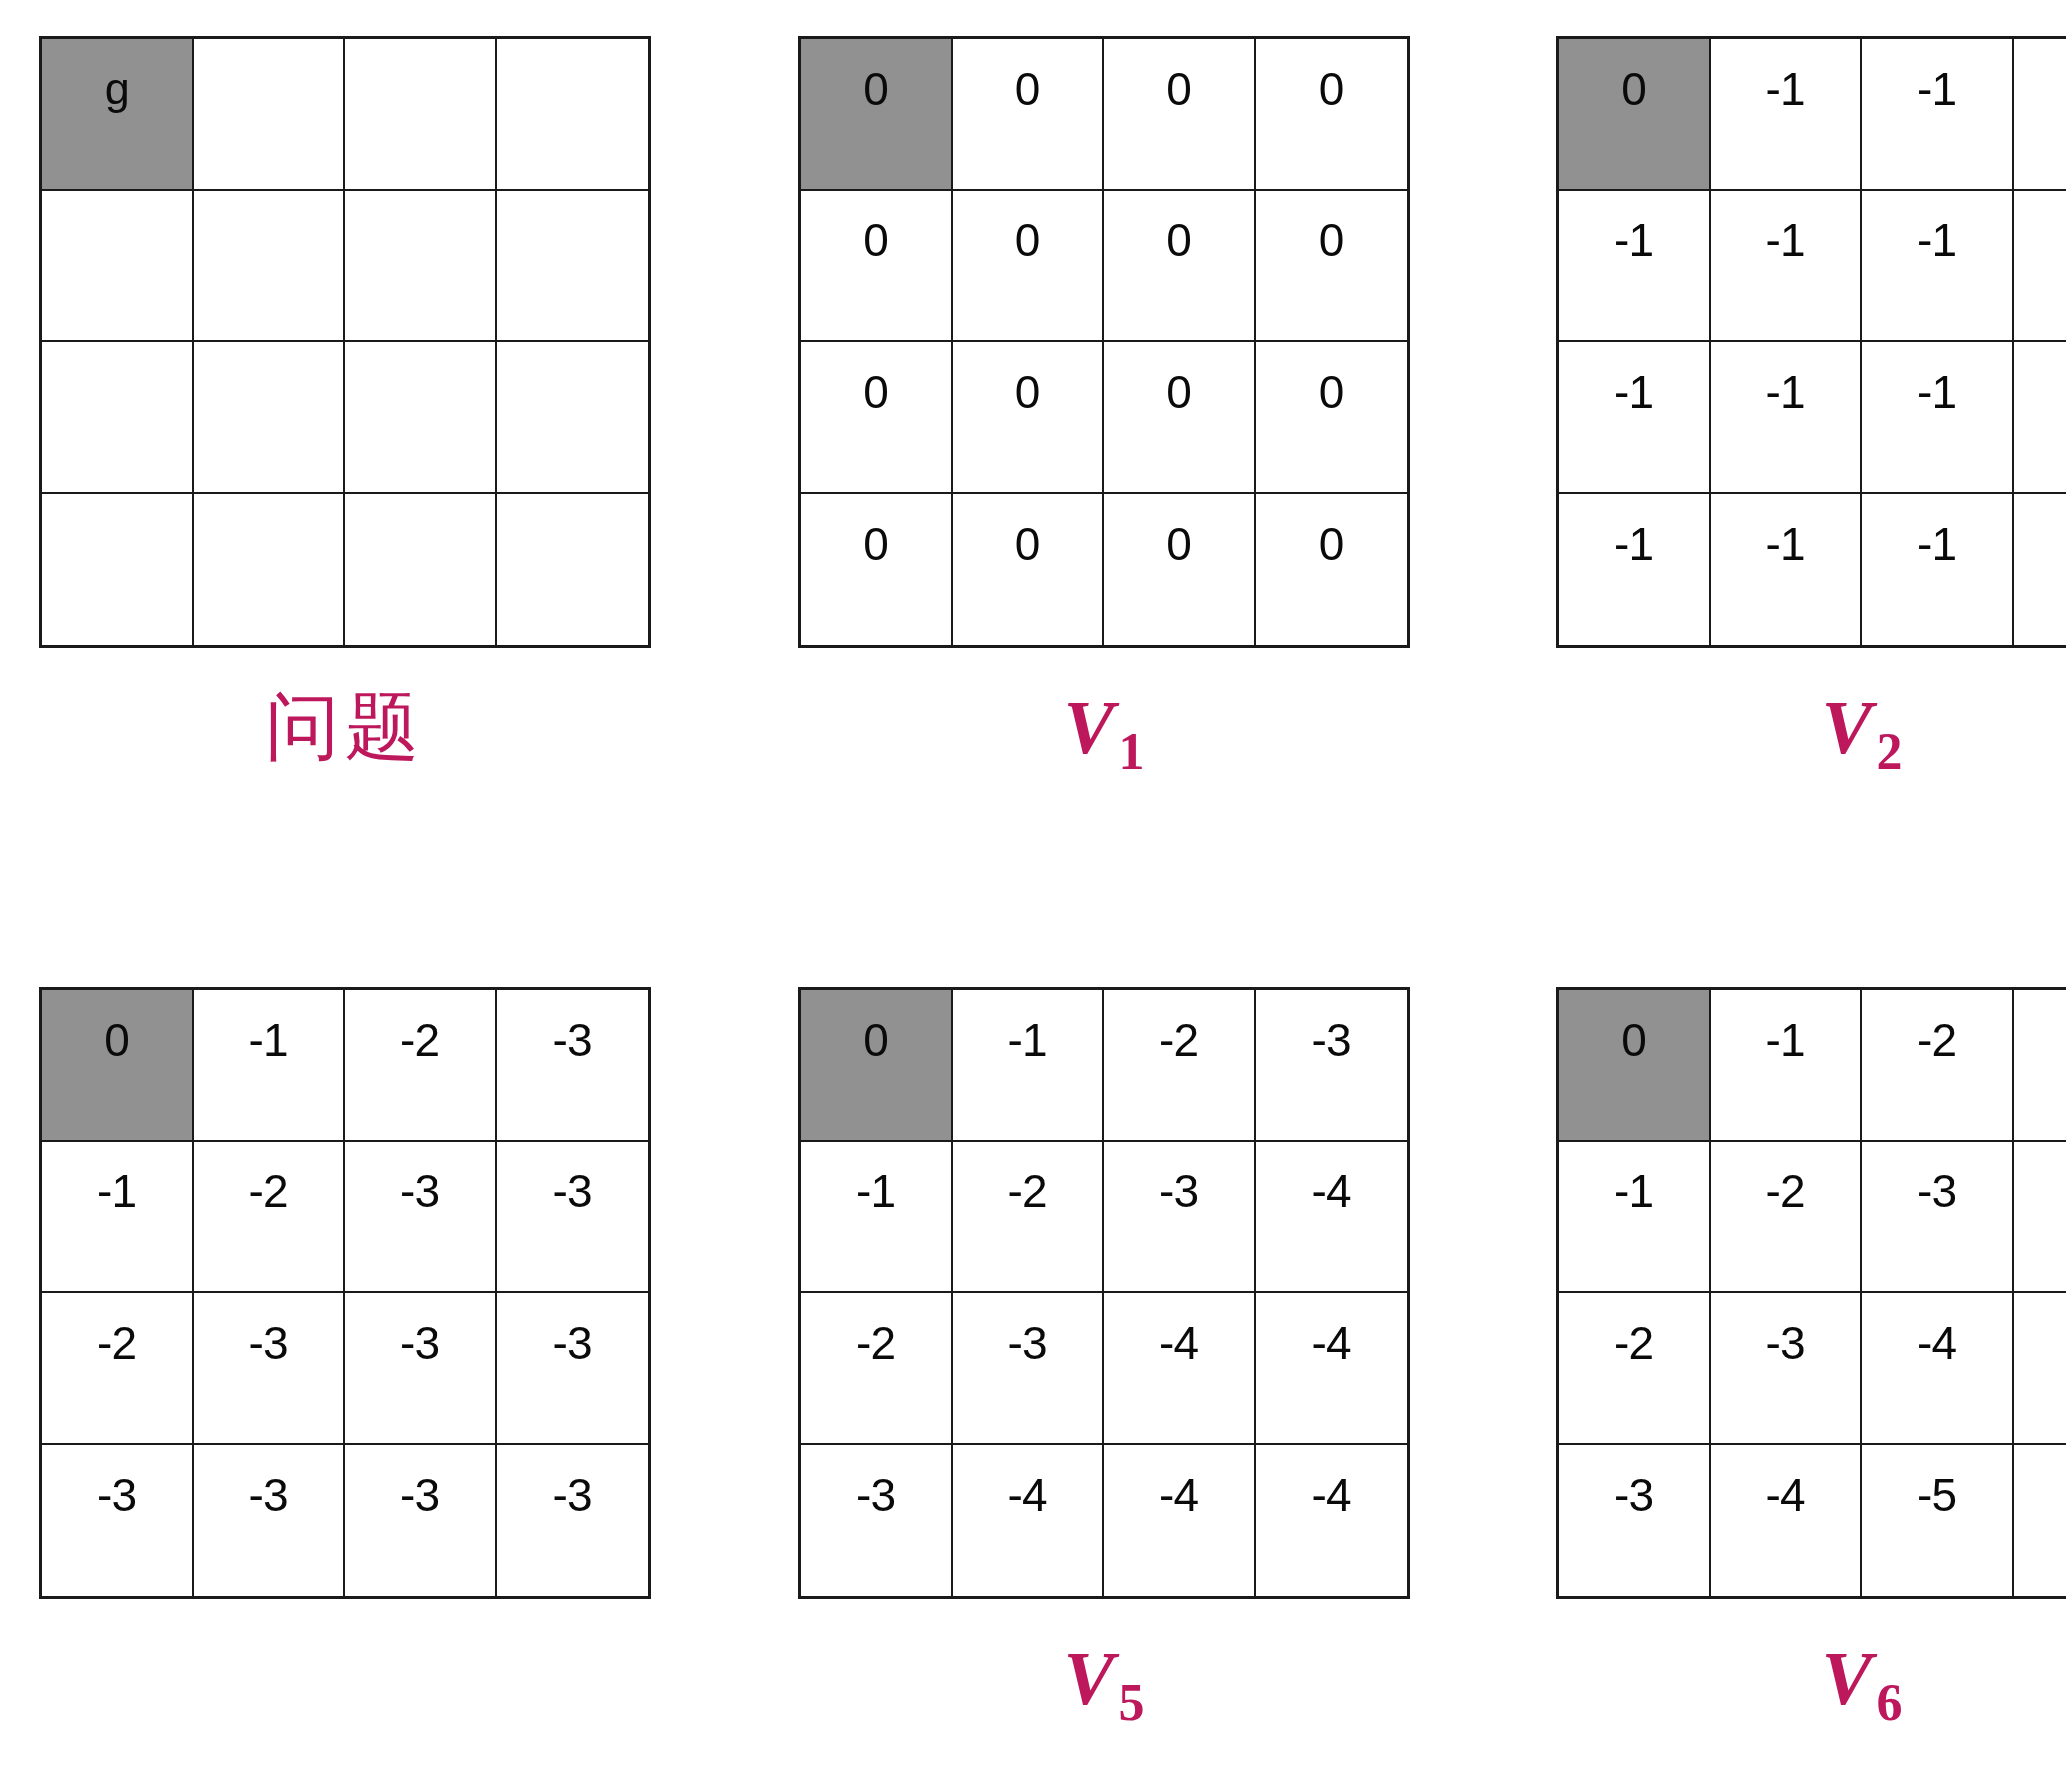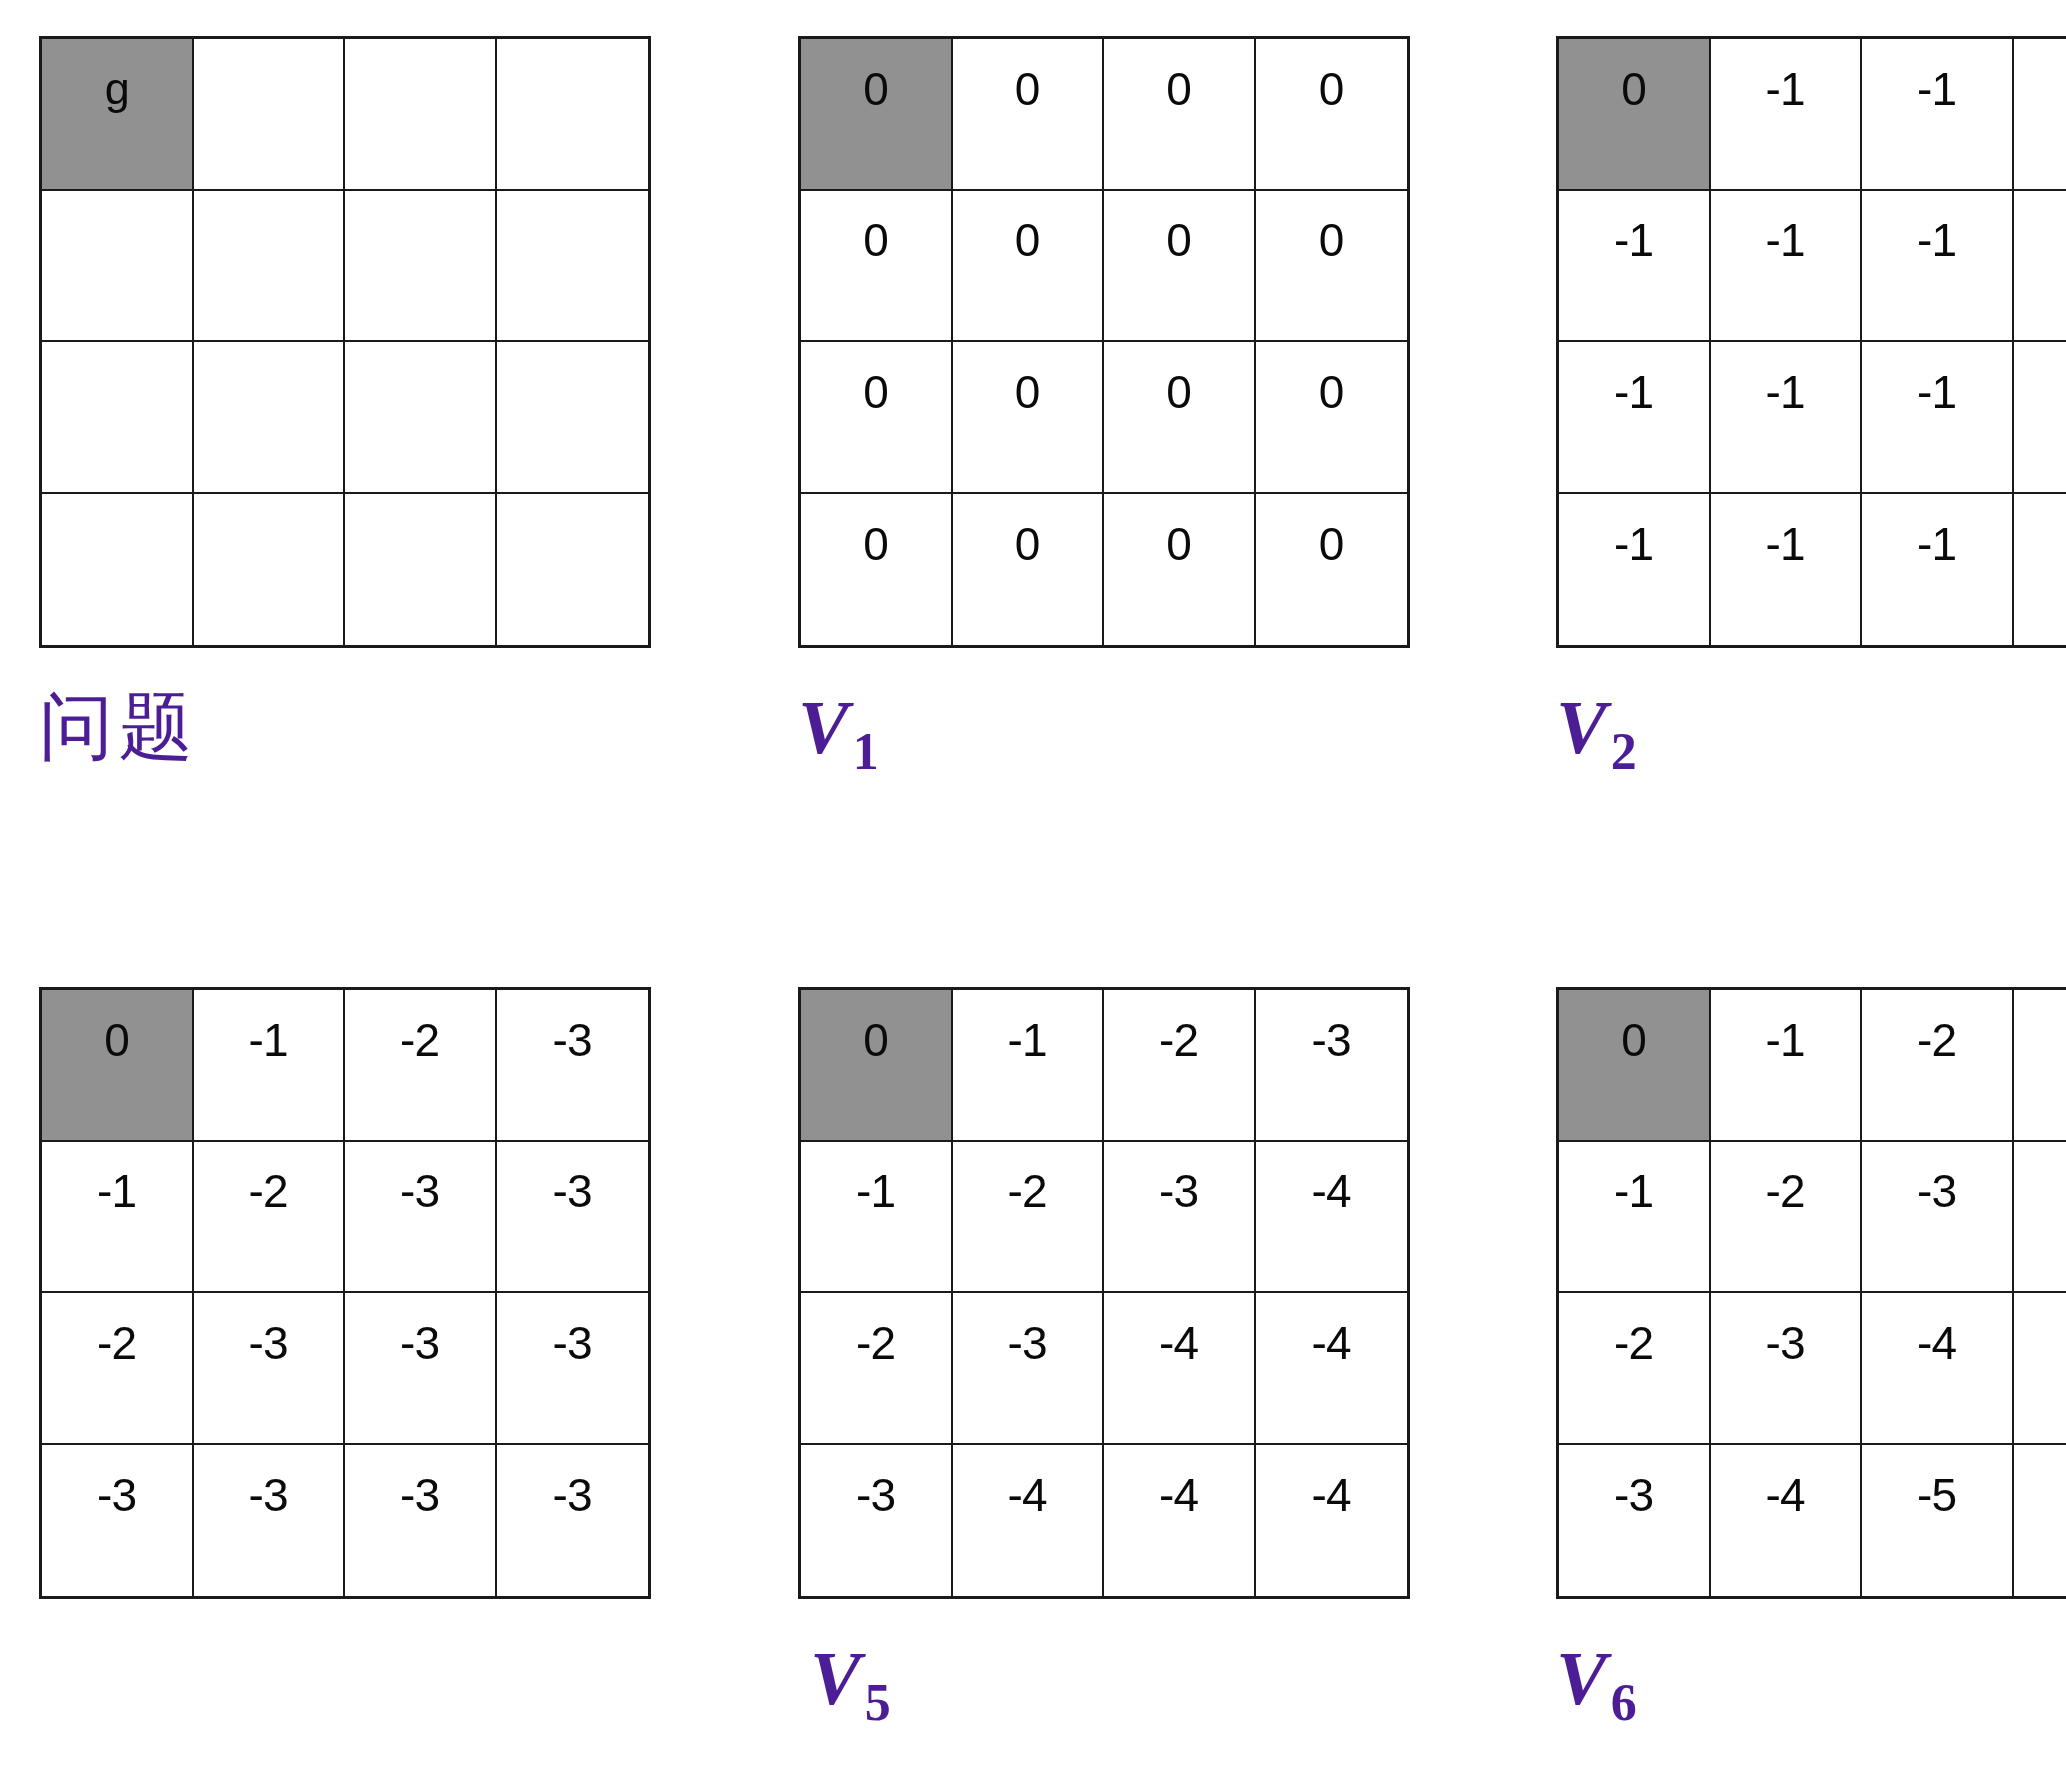--- a/index.html
+++ b/index.html
@@ -62,22 +62,22 @@
     letter-spacing: -0.8px;
   }
   .cell .val.goal-letter {
     font-size: 45px;
     font-weight: 400;
   }
 
   
   .caption {
     position: absolute;
-    text-align: left;
-    color: #4c1d95;
+    text-align: center;
+    color: #be185d;
     white-space: nowrap;
   }
   .caption-v {
     font-family: "Liberation Serif", serif;
     font-size: 76px;
     font-weight: bold;
     font-style: italic;
     line-height: 1;
   }
   .caption-v .sub {
@@ -355,21 +355,21 @@
         <div class="cell">
           <span class="val">-4</span>
         </div>
         <div class="cell">
           <span class="val">-4</span>
         </div>
         <div class="cell">
           <span class="val">-4</span>
         </div>
       </div>
-      <div class="caption caption-v" style="left: 12px; width: 612px; top: 653px;"><span>V</span><span class="sub">5</span></div>
+      <div class="caption caption-v" style="left: 0px; width: 612px; top: 653px;"><span>V</span><span class="sub">5</span></div>
     </div>
     <div class="panel" style="left: 1556px; top: 987px;">
       <div class="grid" style="width: 612px; height: 612px;">
         <div class="cell goal">
           <span class="val">0</span>
         </div>
         <div class="cell">
           <span class="val">-1</span>
         </div>
         <div class="cell">

